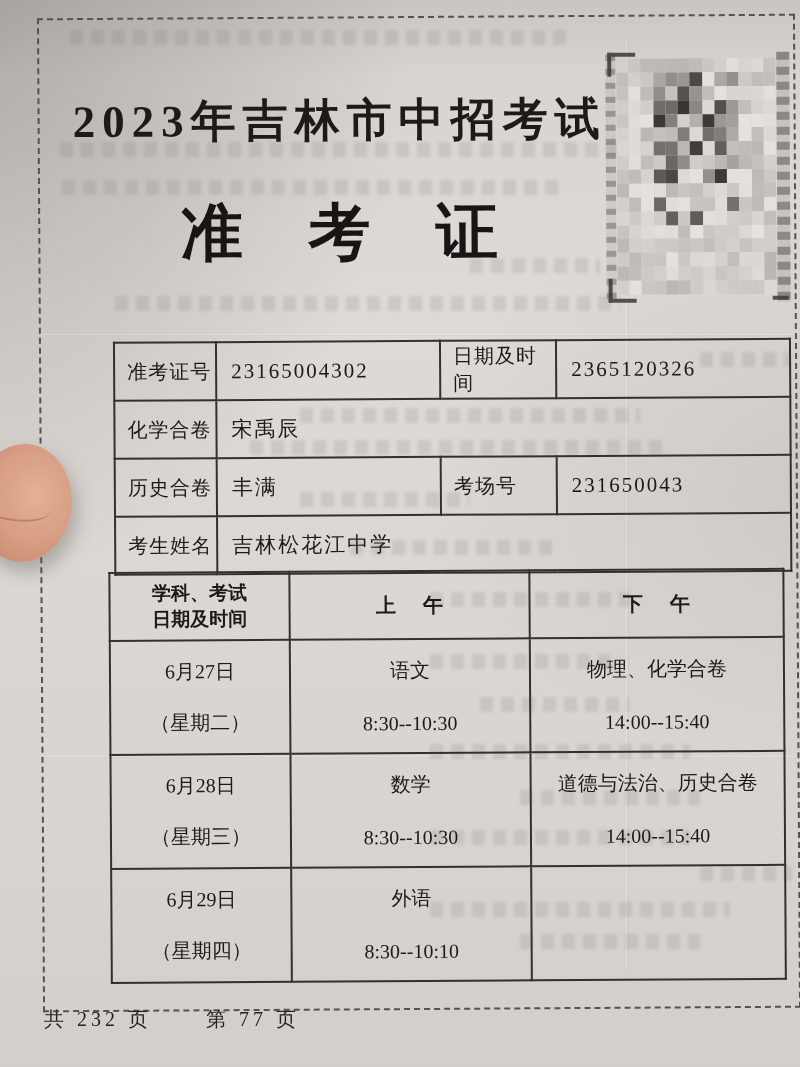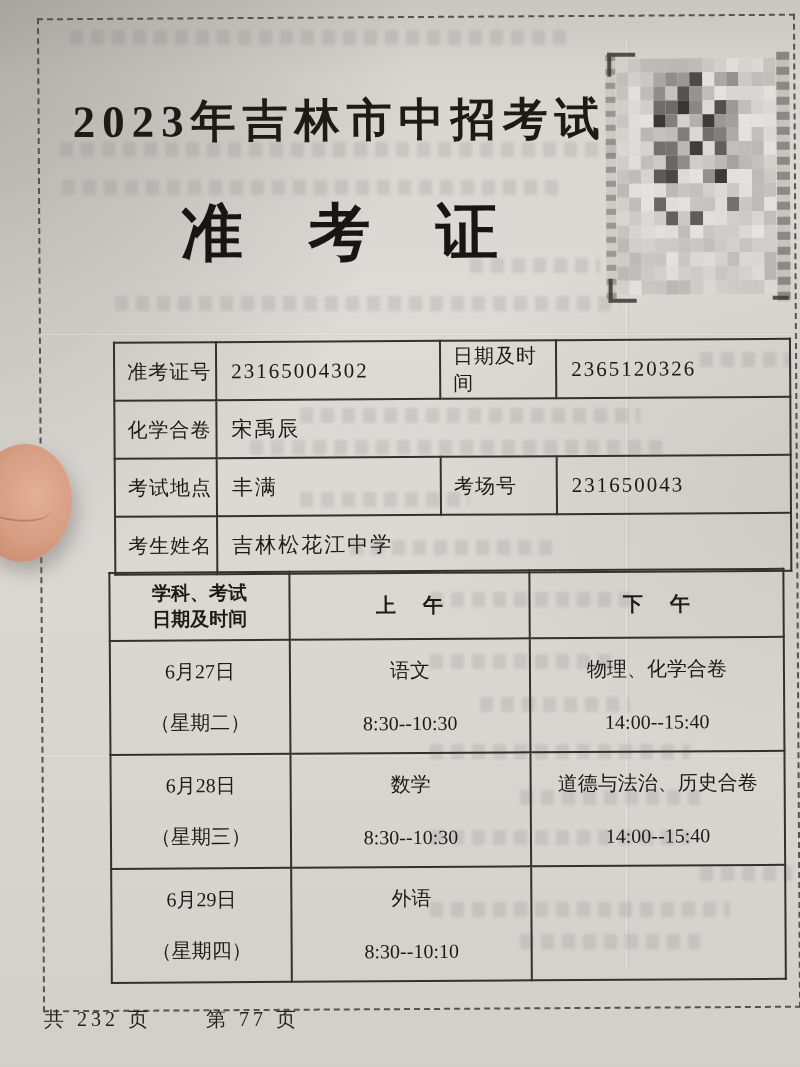--- a/index.html
+++ b/index.html
@@ -355,21 +355,21 @@
       <td class="lbl">准考证号</td>
       <td class="val">23165004302</td>
       <td class="lbl">日期及时间</td>
       <td class="val">2365120326</td>
     </tr>
     <tr>
       <td class="lbl">化学合卷</td>
       <td class="val" colspan="3">宋禹辰</td>
     </tr>
     <tr>
-      <td class="lbl">考试地点</td>
+      <td class="lbl">历史合卷</td>
       <td class="val">丰满</td>
       <td class="lbl">考场号</td>
       <td class="val">231650043</td>
     </tr>
     <tr>
       <td class="lbl">考生姓名</td>
       <td class="val" colspan="3">吉林松花江中学</td>
     </tr>
   </tbody>
     </table>

